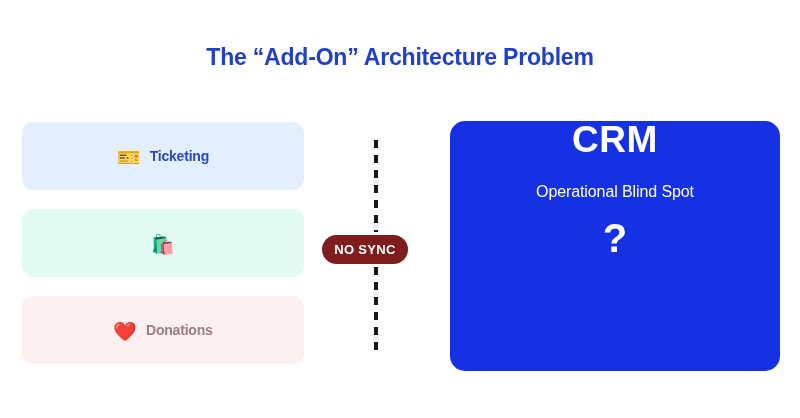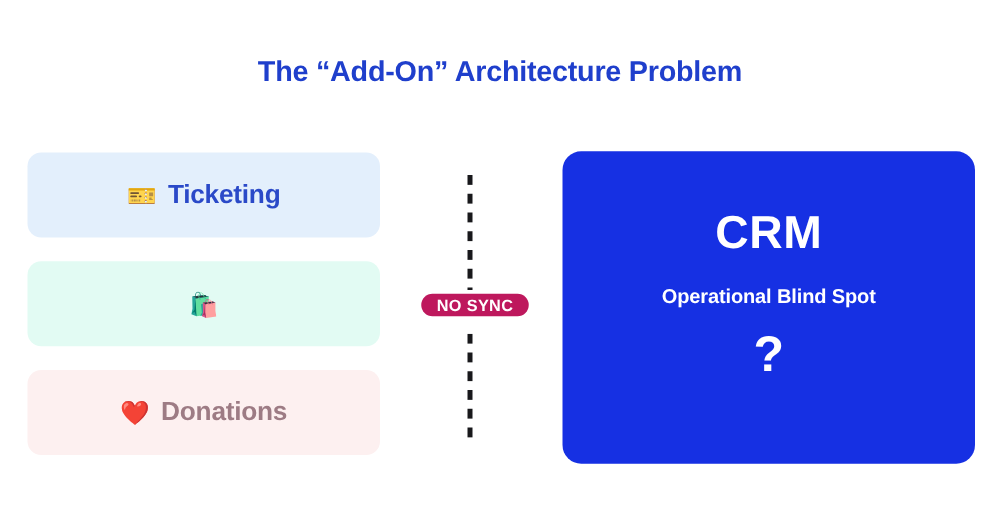--- a/index.html
+++ b/index.html
@@ -51,21 +51,21 @@
   .card-shopify   { top: 209px; background: #e2fbf3; }
   .card-donations { top: 296px; background: #fdf0f0; }
 
   .card-emoji {
     font-size: 19px;
     line-height: 1;
     display: inline-block;
     transform: translateY(1px);
   }
   .card-label {
-    font-size: 21px;
+    font-size: 14px;
     font-weight: bold;
     letter-spacing: -0.2px;
     white-space: nowrap;
   }
   .card-ticketing .card-label { color: #2a49c8; }
   .card-shopify   .card-label { color: #2f4f49; }
   .card-donations .card-label { color: #9d7b84; text-align: center; }
 
   
   .divider {
@@ -85,26 +85,26 @@
         rgba(0,0,0,0) 8px, rgba(0,0,0,0) 15px);
     background-size: 4px 15px;
     background-repeat: repeat-y;
   }
   .dash-top    { top: 0px;   height: 92px; }
   .dash-bottom { top: 127px; height: 89px; }
 
   
   .no-sync-pill {
     position: absolute;
-    left: 337px;
+    left: 322px;
     top: 235px;
     width: 86px;
-    height: 18px;
+    height: 29px;
     border-radius: 15px;
-    background: #be185d;
+    background: #7f1d1d;
     display: flex;
     align-items: center;
     justify-content: center;
   }
   .no-sync-label {
     color: #ffffff;
     font-size: 13px;
     font-weight: bold;
     letter-spacing: 0.3px;
     white-space: nowrap;
@@ -116,33 +116,32 @@
     left: 450px;
     top: 121px;
     width: 330px;
     height: 250px;
     background: #1630e3;
     border-radius: 15px;
     display: flex;
     flex-direction: column;
     align-items: center;
     box-sizing: border-box;
-    padding-top: 46px;
   }
   .crm-title {
     color: #ffffff;
     font-size: 37px;
     font-weight: bold;
     letter-spacing: 0.5px;
     line-height: 1;
   }
   .crm-subtitle {
     color: #ffffff;
     font-size: 16px;
-    font-weight: bold;
+    font-weight: normal;
     margin-top: 25px;
     letter-spacing: -0.1px;
     white-space: nowrap;
   }
   .crm-question {
     color: #ffffff;
     font-size: 40px;
     font-weight: bold;
     margin-top: 17px;
     line-height: 1;

